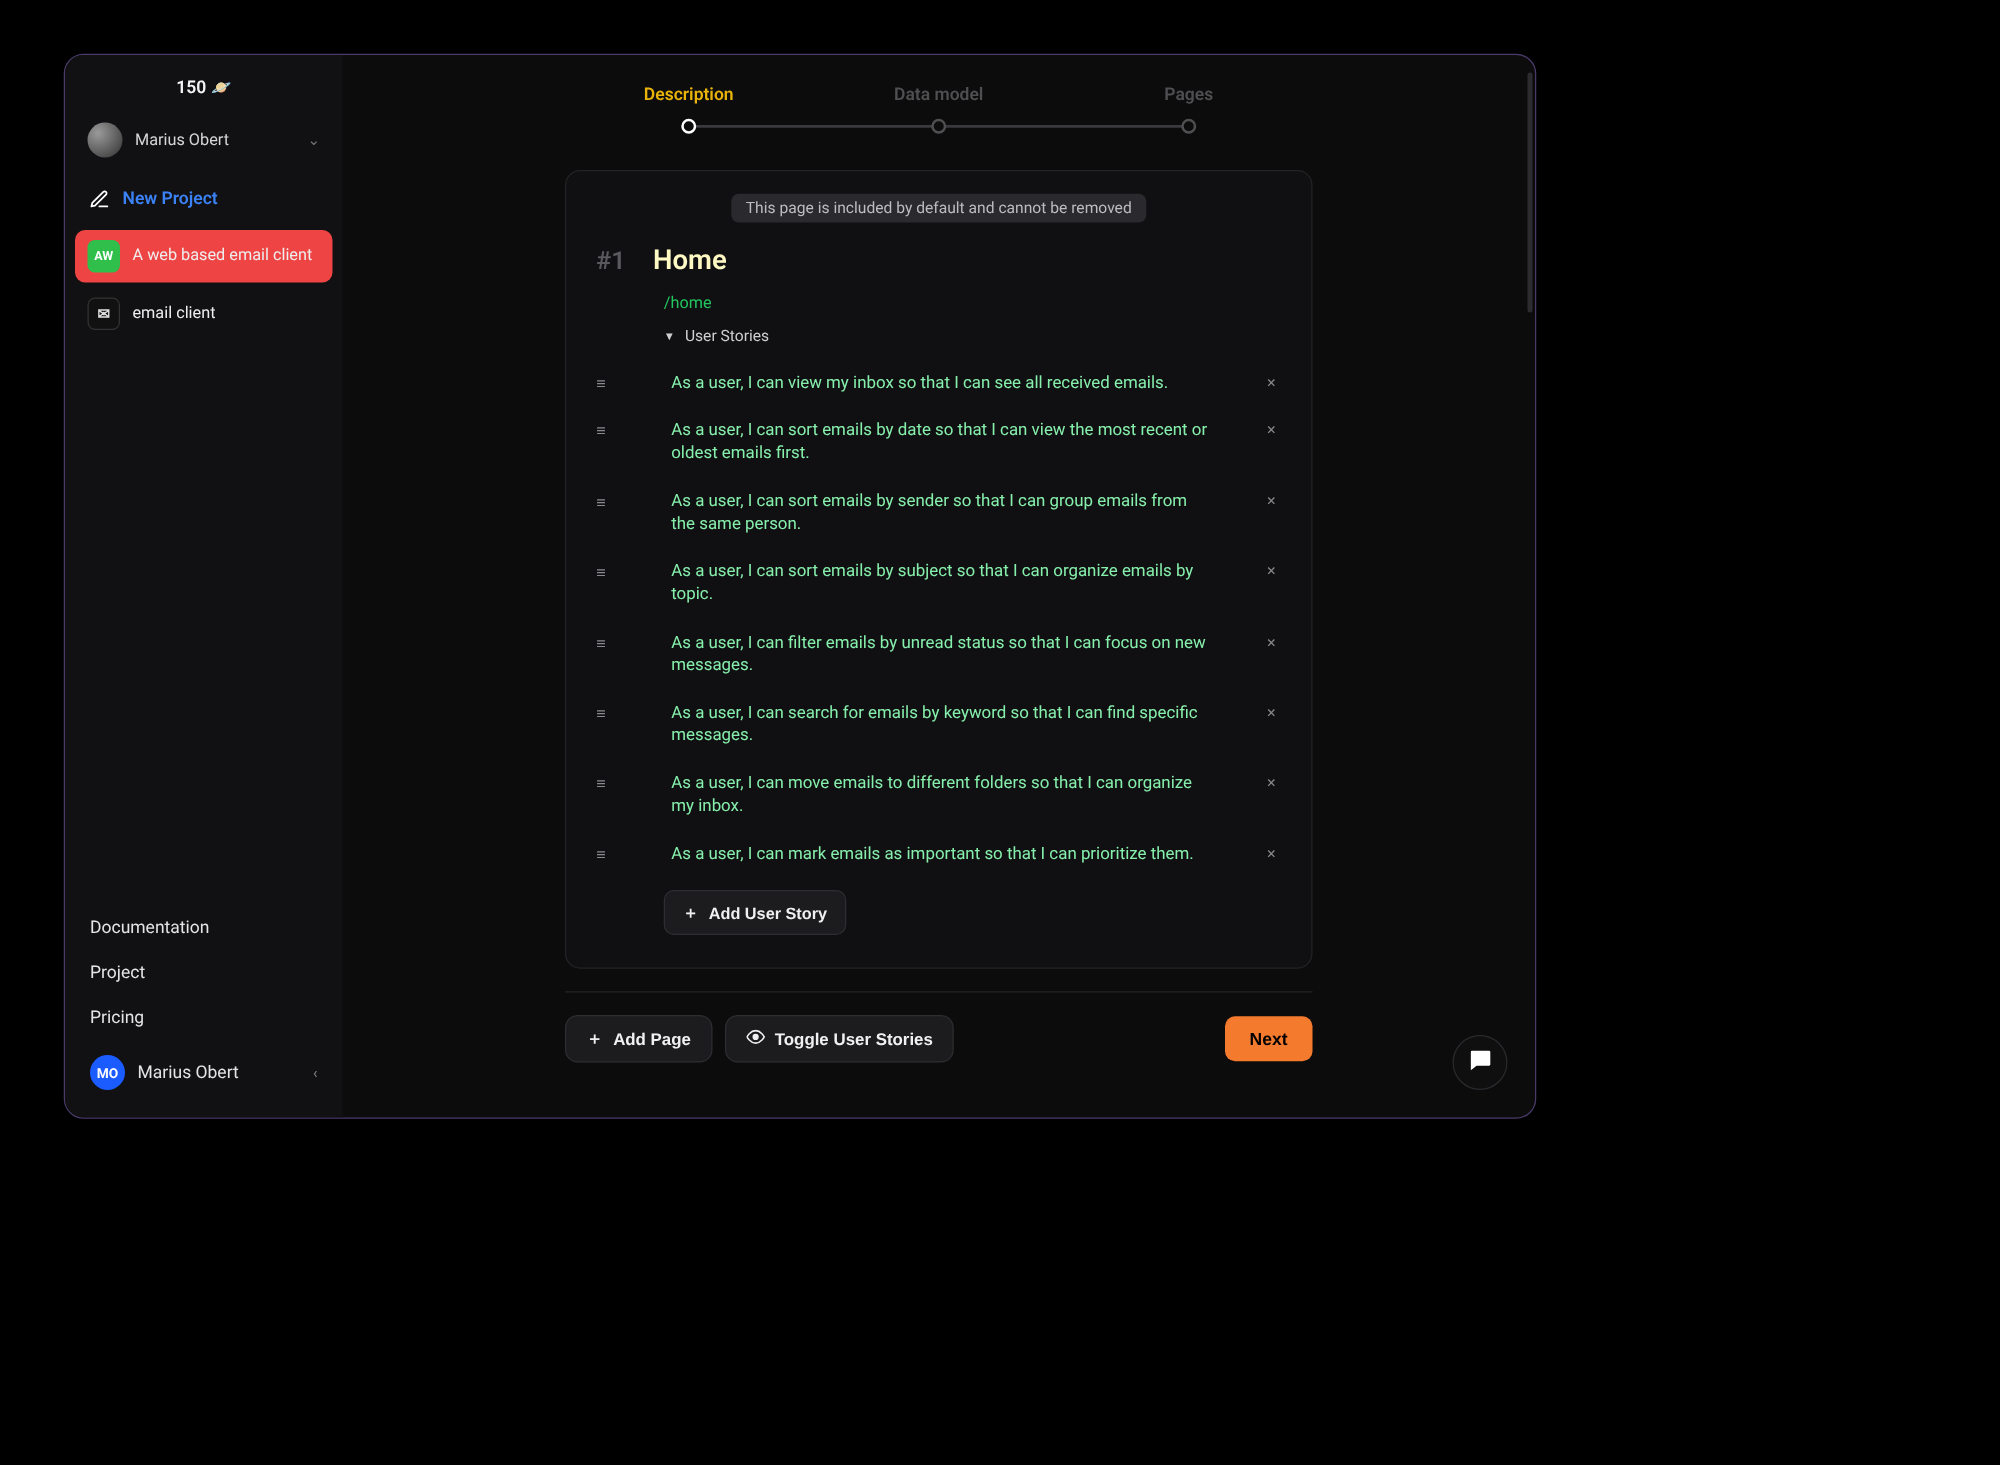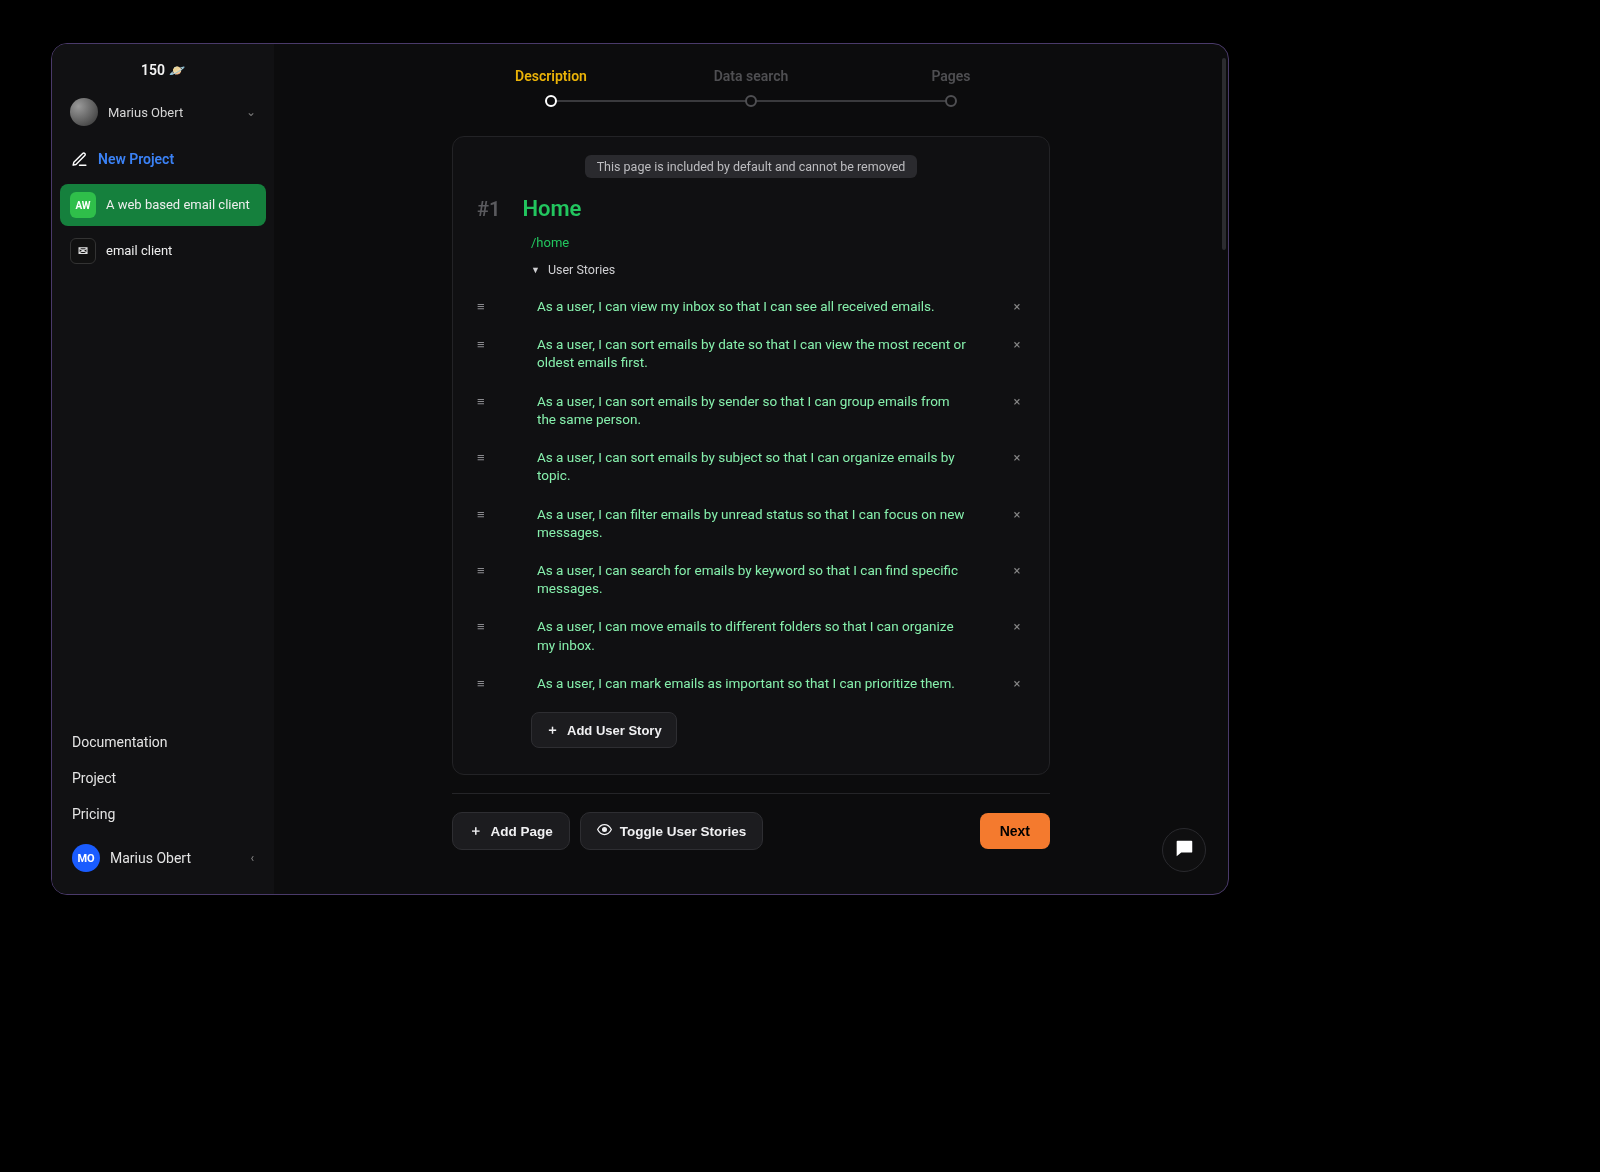--- a/index.html
+++ b/index.html
@@ -64,21 +64,21 @@
     padding: 10px 10px 12px; margin-top: 6px;
     font-size: 14px; font-weight: 600; color: #3b82f6; cursor: pointer;
   }
   .new-project .np-icon { width: 18px; height: 18px; display: inline-flex; align-items: center; justify-content: center; }
   .projects { margin-top: 4px; display: flex; flex-direction: column; gap: 4px; }
   .project-item {
     display: flex; align-items: center; gap: 10px;
     padding: 8px 10px; border-radius: 8px; cursor: pointer;
     font-size: 13px; color: #eee;
   }
-  .project-item.active { background: #15803d; }
+  .project-item.active { background: #ef4444; }
   .project-badge {
     width: 26px; height: 26px; border-radius: 6px;
     display: flex; align-items: center; justify-content: center;
     font-size: 10px; font-weight: 700; flex-shrink: 0;
   }
   .project-badge.green { background: #2fbf4a; color: #fff; }
   .project-badge.dark { background: #111; border: 1px solid #333; color: #ddd; font-size: 12px; }
   .project-label { line-height: 1.25; }
   .sidebar-bottom { margin-top: auto; display: flex; flex-direction: column; gap: 4px; padding: 4px 6px; }
   .sidebar-link { font-size: 14px; color: #e4e4e4; padding: 8px 6px; cursor: pointer; }
@@ -133,21 +133,21 @@
     border-radius: 12px;
     padding: 18px 22px 22px;
   }
   .default-badge {
     display: block; width: fit-content; margin: 0 auto 14px;
     background: #2a2a2e; color: #bdbdc0;
     font-size: 12.5px; padding: 4px 12px; border-radius: 6px;
   }
   .page-head { display: flex; align-items: baseline; gap: 22px; padding: 4px 0 4px 2px; }
   .page-num { color: #5a5a5e; font-size: 20px; font-weight: 600; }
-  .page-title { color: #22c55e; font-size: 22px; font-weight: 600; }
+  .page-title { color: #fef9c3; font-size: 22px; font-weight: 600; }
   .page-path { color: #22c55e; font-size: 13px; padding: 10px 0 12px 56px; }
   .stories-toggle {
     display: flex; align-items: center; gap: 8px;
     padding: 0 0 12px 56px; font-size: 12.5px; color: #cfcfd2; cursor: pointer;
   }
   .stories-toggle .tri { font-size: 9px; }
 
   .story-list { display: flex; flex-direction: column; gap: 20px; padding-top: 8px; }
   .story-row {
     display: flex; align-items: flex-start; gap: 18px;
@@ -251,21 +251,21 @@
 
     <div class="stepper">
       <div class="step">
         <div class="step-label active">Description</div>
         <div class="step-line-wrap">
           <div class="step-circle"></div>
           <div class="step-rail rail1"></div>
         </div>
       </div>
       <div class="step inactive">
-        <div class="step-label inactive">Data search</div>
+        <div class="step-label inactive">Data model</div>
         <div class="step-line-wrap">
           <div class="step-rail rail-pre"></div>
           <div class="step-circle"></div>
           <div class="step-rail rail1"></div>
         </div>
       </div>
       <div class="step inactive">
         <div class="step-label inactive">Pages</div>
         <div class="step-line-wrap">
           <div class="step-rail rail-pre"></div>

